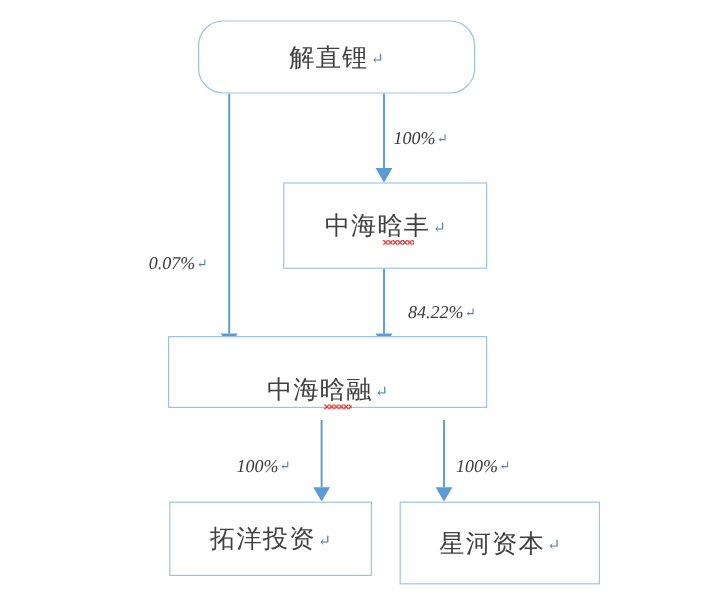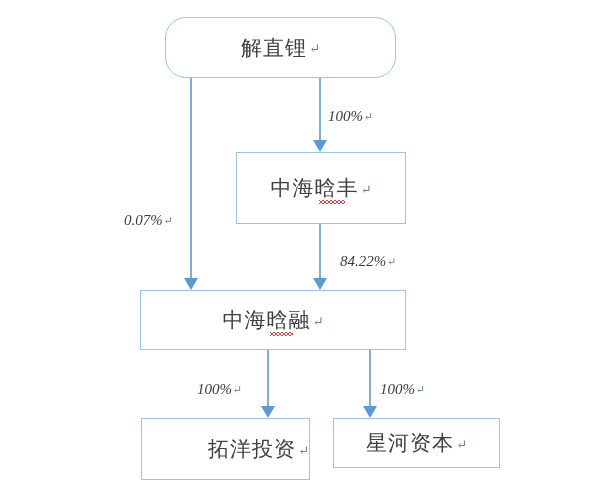--- a/index.html
+++ b/index.html
@@ -125,29 +125,29 @@
   </svg>
 
   <div class="node" style="left:165px; top:17px; width:231px; height:61px;border-radius:21px;">
     <span class="node-label"><span>解直锂</span><span class="pilcrow">↵</span></span>
   </div>
 
   <div class="node" style="left:236px; top:152px; width:170px; height:72px;">
     <span class="node-label squiggle-2"><span>中海晗丰</span><span class="pilcrow">↵</span></span>
   </div>
 
-  <div class="node" style="left:140px; top:290px; width:266px; height:60px;">
+  <div class="node" style="left:140px; top:280px; width:266px; height:60px;align-items:flex-end;">
     <span class="node-label squiggle-3"><span>中海晗融</span><span class="pilcrow">↵</span></span>
   </div>
 
-  <div class="node" style="left:141px; top:418px; width:169px; height:62px;justify-content:flex-end;">
+  <div class="node" style="left:141px; top:418px; width:169px; height:62px;">
     <span class="node-label"><span>拓洋投资</span><span class="pilcrow">↵</span></span>
   </div>
 
-  <div class="node" style="left:333px; top:418px; width:167px; height:50px;">
+  <div class="node" style="left:333px; top:418px; width:167px; height:69px;">
     <span class="node-label"><span>星河资本</span><span class="pilcrow">↵</span></span>
   </div>
 
   <div class="edge-label" style="left:328px; top:108px;"><span>100%</span><span class="pct-pilcrow">↵</span></div>
 
   <div class="edge-label" style="left:124px; top:212px;"><span>0.07%</span><span class="pct-pilcrow">↵</span></div>
 
   <div class="edge-label" style="left:340px; top:253px;"><span>84.22%</span><span class="pct-pilcrow">↵</span></div>
 
   <div class="edge-label" style="left:197px; top:381px;"><span>100%</span><span class="pct-pilcrow">↵</span></div>

